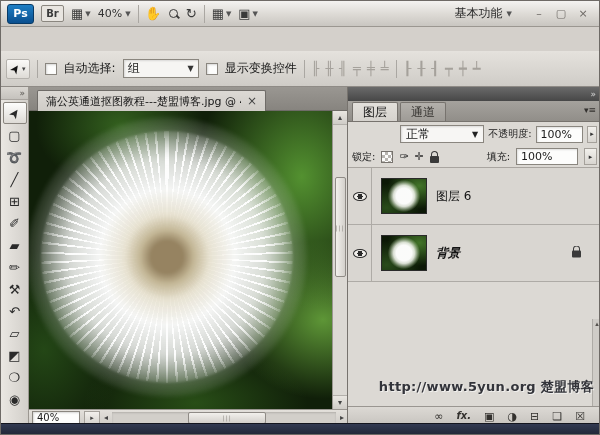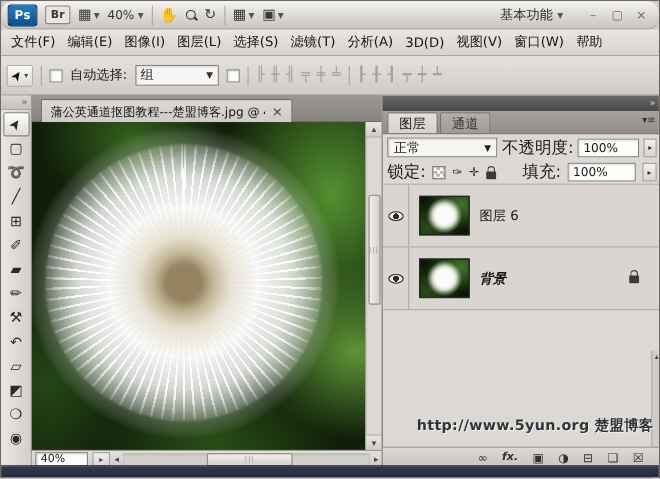--- a/index.html
+++ b/index.html
@@ -3,21 +3,21 @@
 <meta charset="utf-8">
 <style>
   * { box-sizing: border-box; margin: 0; padding: 0; }
   html,body { width:600px; height:435px; }
   body { font-family:"DejaVu Sans","Liberation Sans",sans-serif; font-size:12px; color:#1a1a1a; }
   #app { position:relative; width:600px; height:435px; background:#d4d0cb; border:1px solid #6e6a66; overflow:hidden; }
 
   
   .titlebar { position:absolute; left:0; top:0; width:100%; height:26px;
     background:linear-gradient(#f4f3f1,#dcd9d4 55%,#c9c6c1); border-bottom:1px solid #9b9791;
-    display:flex; align-items:center; gap:7px; padding:0 6px;border-radius:11px; }
+    display:flex; align-items:center; gap:7px; padding:0 6px; }
   .pslogo { width:27px; height:20px; border-radius:3px; background:linear-gradient(#1f7fc4,#0a4f8f);
     border:1px solid #083a66; color:#fff; font-weight:bold; font-size:11px;
     display:flex; align-items:center; justify-content:center; }
   .brbtn { width:23px; height:17px; border:1px solid #8a867f; border-radius:2px; background:#e8e5e0;
     color:#3a3a3a; font-weight:bold; font-size:10px; display:flex; align-items:center; justify-content:center; }
   .tbtn { display:flex; align-items:center; gap:2px; color:#3a3a3a; font-size:13px; }
   .tbtn .caret { font-size:7px; color:#555; }
   .tbzoom { font-size:11px; color:#333; display:flex; align-items:center; gap:3px; }
   .vsep { width:1px; height:18px; background:#aaa7a2; }
   .mag { position:relative; width:10px; height:10px; }
@@ -125,23 +125,23 @@
     display:flex; align-items:flex-end; padding-left:4px; position:relative; }
   .ptab { height:19px; padding:0 10px; font-size:12px; display:flex; align-items:center;
     border:1px solid #77736e; border-bottom:none; border-radius:2px 2px 0 0; margin-right:2px; }
   .ptab.active { background:linear-gradient(#e3e0db,#d6d3ce); color:#141414; }
   .ptab.inactive { background:linear-gradient(#b3b0ab,#9e9b96); color:#33312e; }
   .panelmenu { position:absolute; right:5px; top:4px; font-size:9px; color:#33312e; }
 
   .blendrow { height:24px; display:flex; align-items:center; gap:4px; padding:0 4px; background:#dcd9d4; }
   .blendselect { width:112px; height:18px; background:#f7f6f4; border:1px solid #8a867f;
     box-shadow:inset 1px 1px 2px rgba(0,0,0,.12); display:flex; align-items:center; justify-content:space-between;
-    padding:0 5px; font-size:12px; }
+    padding:0 5px; font-size:12px;margin-left:48px; }
   .blendselect .caret { font-size:8px; color:#222; }
-  .plabel { font-size:15px; white-space:nowrap; color:#1a1a1a;text-align:right; }
+  .plabel { font-size:10px; white-space:nowrap; color:#1a1a1a;text-align:right; }
   .valuebox { width:62px; height:17px; background:#fdfdfc; border:1px solid #8a867f;
     box-shadow:inset 1px 1px 2px rgba(0,0,0,.12); font-size:11px; display:flex; align-items:center; padding:0 4px; }
   .spinbtn { width:13px; height:17px; border:1px solid #a5a19b; background:linear-gradient(#f2f0ec,#d8d5d0);
     display:flex; align-items:center; justify-content:center; font-size:7px; color:#333; }
 
   .lockrow { height:22px; display:flex; align-items:center; gap:6px; padding:0 4px;
     background:#dcd9d4; border-bottom:1px solid #a9a5a0; }
   .checker { width:12px; height:12px; border:1px solid #77736e;
     background:repeating-conic-gradient(#b9b6b1 0 25%, #fdfdfc 0 50%); background-size:6px 6px; }
   .lockglyph { font-size:11px; color:#2a2a2a; }
@@ -228,47 +228,35 @@
       <span>基本功能</span>
       <span style="font-size:7px;color:#555;">▼</span>
     </div>
     <div class="winbtns">
       <div class="winbtn">–</div>
       <div class="winbtn">▢</div>
       <div class="winbtn">×</div>
     </div>
   </div>
 
-  <div class="menubar">
-    <span class="menuitem">文件(F)</span>
-    <span class="menuitem">编辑(E)</span>
-    <span class="menuitem">图像(I)</span>
-    <span class="menuitem">图层(L)</span>
-    <span class="menuitem">选择(S)</span>
-    <span class="menuitem">滤镜(T)</span>
-    <span class="menuitem">分析(A)</span>
-    <span class="menuitem">3D(D)</span>
-    <span class="menuitem">视图(V)</span>
-    <span class="menuitem">窗口(W)</span>
-    <span class="menuitem">帮助</span>
-  </div>
 
   <div class="optionsbar">
     <div class="opt-tool">
       <span class="g">➤</span>
       <span class="caret">▾</span>
     </div>
     <div class="vsep"></div>
     <div class="checkbox"></div>
     <span class="optlabel">自动选择:</span>
     <div class="dropdown">
       <span>组</span>
       <span class="caret">▼</span>
     </div>
     <div class="checkbox"></div>
+    <span class="optlabel">显示变换控件</span>
     <div class="vsep"></div>
     <div class="ghosticons">
       <span>╟</span>
       <span>╫</span>
       <span>╢</span>
       <span>╤</span>
       <span>╪</span>
       <span>╧</span>
     </div>
     <div class="vsep"></div>

